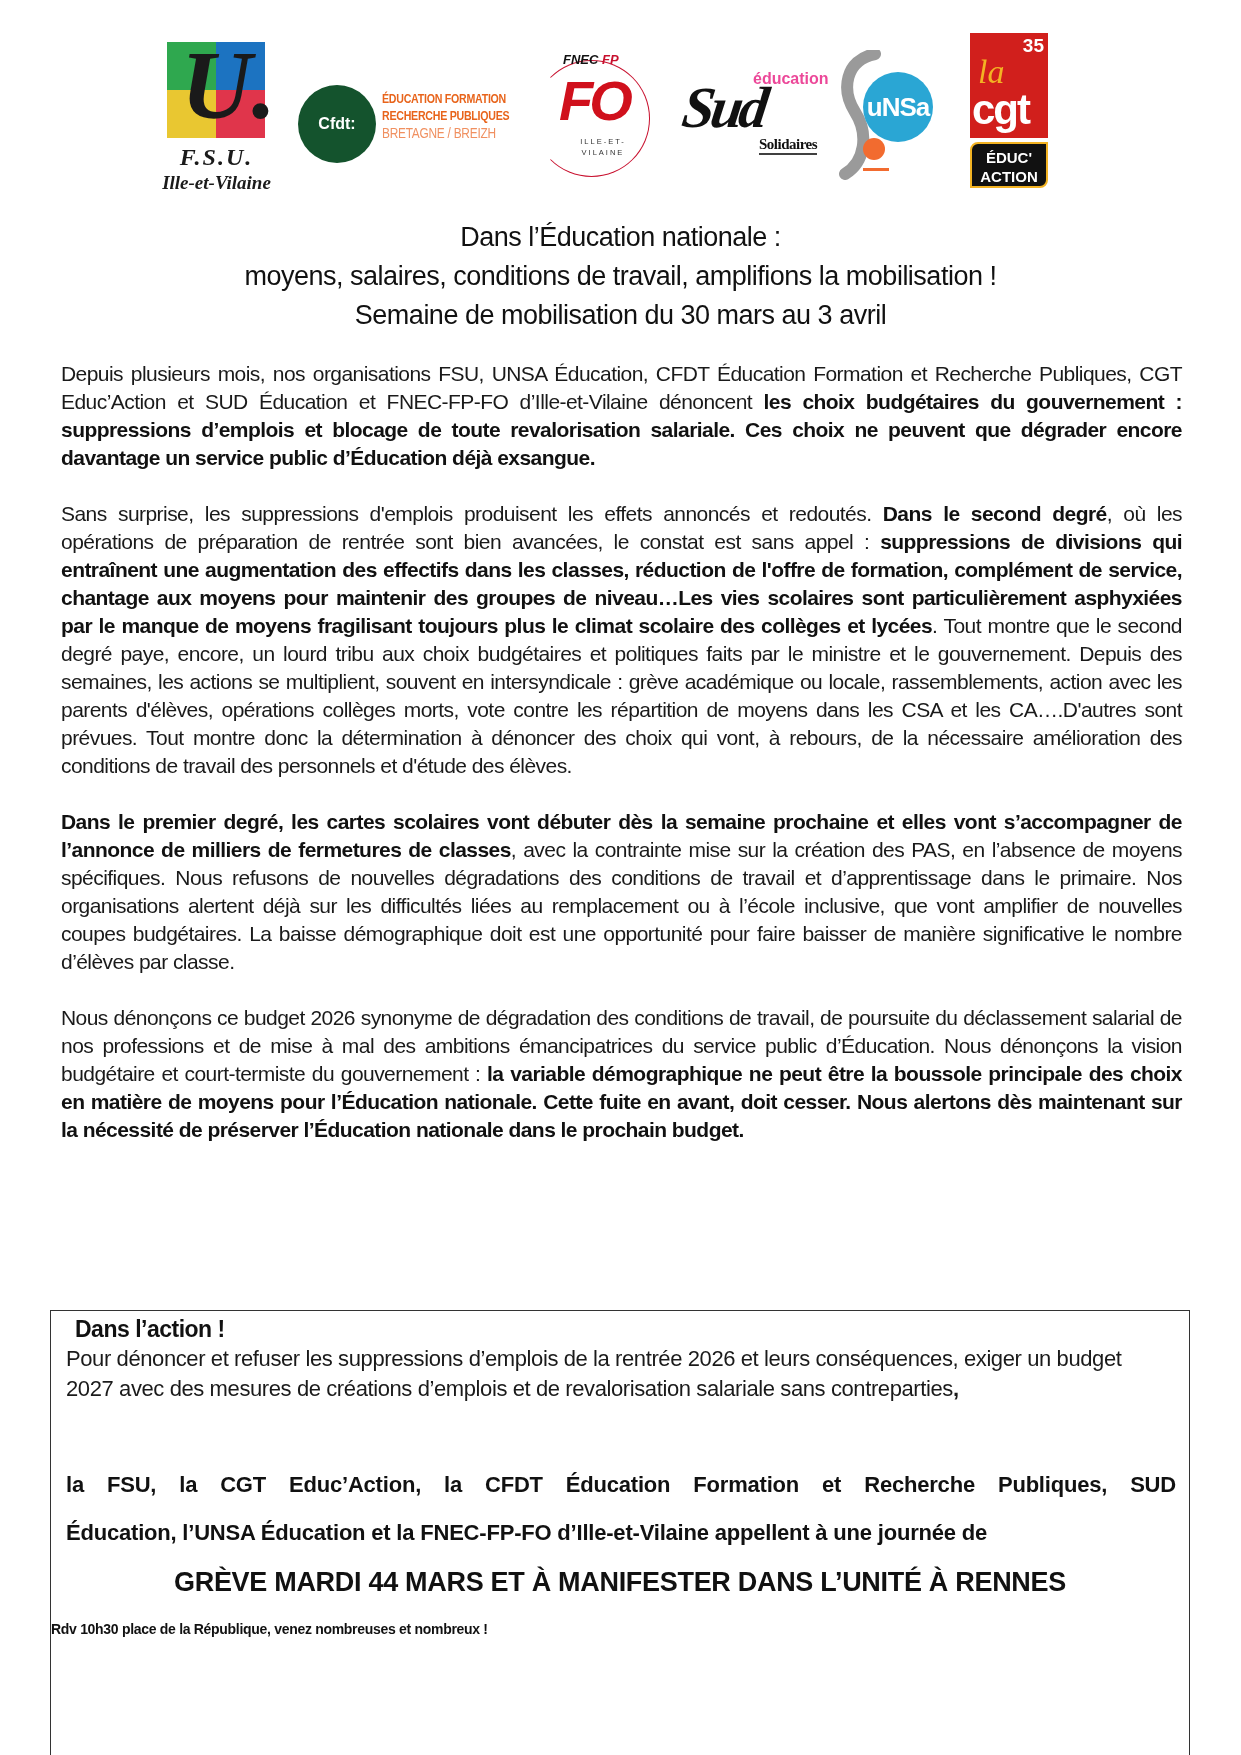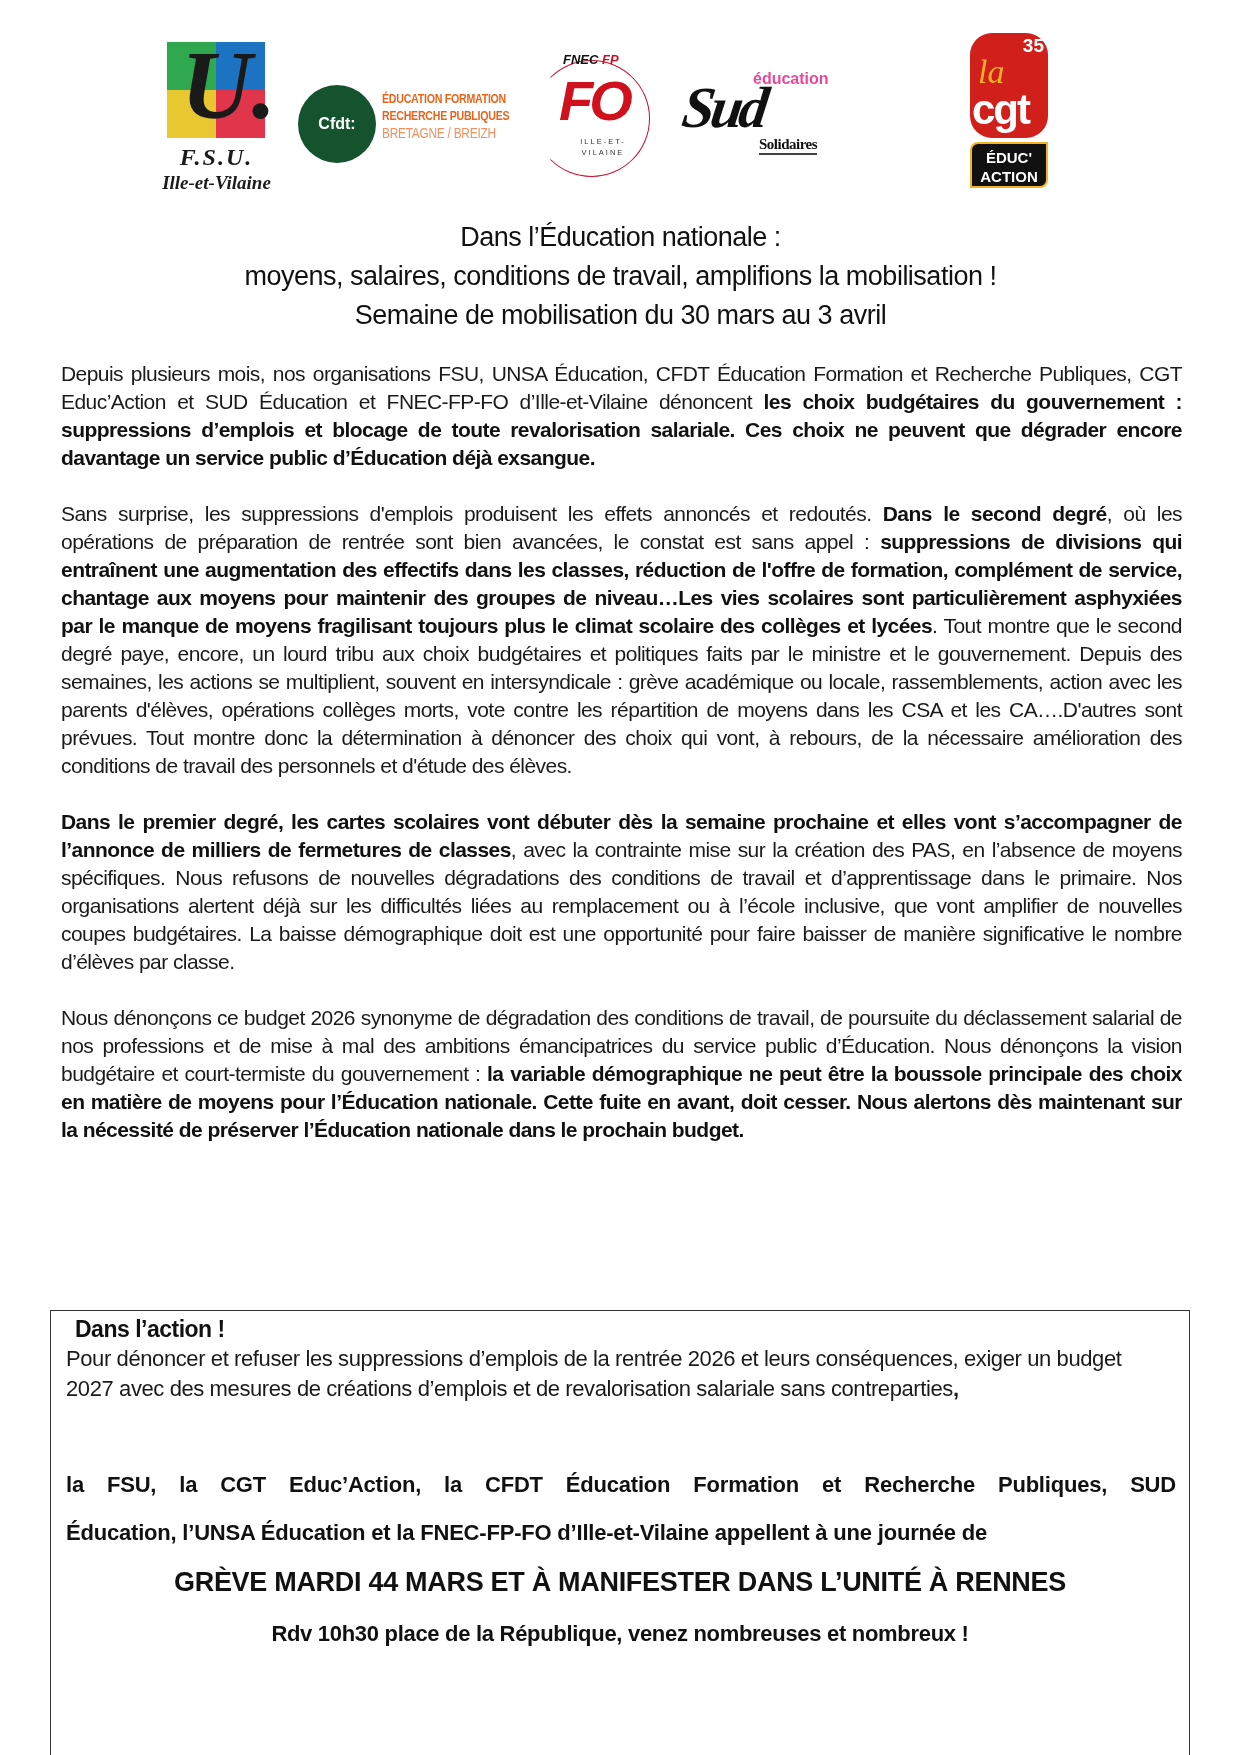--- a/index.html
+++ b/index.html
@@ -45,21 +45,21 @@
 
   
   .unsa { left: 835px; top: 20px; width: 110px; height: 130px; }
   .unsa .globe { position: absolute; left: 28px; top: 22px; width: 70px; height: 70px; border-radius: 50%; background: #2aa6d4;
                  color: #fff; font-weight: bold; font-size: 26px; text-align: center; line-height: 70px; letter-spacing: -1px; }
   .unsa .dot { position: absolute; left: 28px; top: 88px; width: 22px; height: 22px; border-radius: 50%; background: #f26b2f; }
   .unsa .bar { position: absolute; left: 28px; top: 118px; width: 26px; height: 3px; background: #f26b2f; }
 
   
   .cgt { left: 970px; top: 3px; width: 78px; height: 157px; }
-  .cgt .red { position: absolute; left: 0; top: 0; width: 78px; height: 105px; background: #d11f1c; border-radius: 22px; }
+  .cgt .red { position: absolute; left: 0; top: 0; width: 78px; height: 105px; background: #d11f1c; }
   .cgt .n35 { position: absolute; right: 4px; top: 2px; color: #fff; font-weight: bold; font-size: 19px; }
   .cgt .la { position: absolute; left: 8px; top: 20px; color: #f3b323; font-family: "Liberation Serif", serif; font-style: italic; font-size: 34px; }
   .cgt .cgtt { position: absolute; left: 2px; top: 52px; color: #fff; font-weight: bold; font-size: 42px; letter-spacing: -2px; line-height: 50px; }
   .cgt .blk { position: absolute; left: 0; top: 109px; width: 78px; height: 46px; background: #111; color: #fff;
               font-size: 15px; font-weight: bold; line-height: 19px; text-align: center; padding-top: 4px; box-sizing: border-box; border: 2px solid #f3b323; border-radius: 8px 0 8px 0; }
 
   
   .title { position: absolute; top: 218px; left: 0; width: 1241px; text-align: center; font-weight: normal; font-size: 27px; line-height: 39px;
            color: #111; font-family: "Liberation Sans", sans-serif; letter-spacing: -0.5px; }
   .title div { white-space: nowrap; }
@@ -69,21 +69,21 @@
           font-family: "Liberation Sans Narrow", "Liberation Sans", sans-serif; letter-spacing: -0.55px; }
   .body p { margin: 0 0 28px 0; }
   .body b { font-weight: bold; color: #111; }
 
   
   .action { position: absolute; left: 50px; top: 1310px; width: 1140px; height: 461px; border: 1.5px solid #333; box-sizing: border-box; color: #111; }
   .action .h { position: absolute; left: 24px; top: 2px; font-weight: bold; font-size: 23px; line-height: 32px; letter-spacing: -0.5px; }
   .action .intro { position: absolute; left: 15px; top: 33px; width: 1108px; font-size: 22px; line-height: 30px; letter-spacing: -0.4px; color: #1a1a1a; }
   .action .orgs { position: absolute; left: 15px; top: 150px; width: 1110px; font-weight: bold; font-size: 22px; line-height: 48px; text-align: justify; letter-spacing: -0.2px; }
   .action .strike { position: absolute; left: 0; top: 256px; width: 100%; text-align: center; font-weight: bold; font-size: 27px; letter-spacing: -0.3px; }
-  .action .rdv { position: absolute; left: 0; top: 310px; width: 100%; text-align: center; font-weight: bold; font-size: 22px; letter-spacing: -0.3px; }
+  .action .rdv { position: absolute; left: 0; top: 310px; width: 100%; text-align: left; font-weight: bold; font-size: 14px; letter-spacing: -0.3px; }
 </style>
 </head>
 <body>
 
 <div class="logos">
   <div class="logo fsu">
     <div class="sq">
       <div class="q" style="left:0;top:0;background:#2fa84f;"></div>
       <div class="q" style="left:49px;top:0;background:#1c73c1;"></div>
       <div class="q" style="left:0;top:48px;background:#e9c731;"></div>
@@ -112,20 +112,28 @@
       <div>VILAINE</div>
     </div>
   </div>
 
   <div class="logo sud">
     <div class="big">Sud</div>
     <div class="edu">éducation</div>
     <div class="sol">Solidaires</div>
   </div>
 
+  <div class="logo unsa">
+    <svg width="50" height="130" style="position:absolute;left:0;top:0;">
+      <path d="M40 4 C10 10, 6 40, 20 62 C34 84, 30 112, 10 124" stroke="#9a9a9a" stroke-width="12" fill="none" stroke-linecap="round"></path>
+    </svg>
+    <div class="globe">uNSa</div>
+    <div class="dot"></div>
+    <div class="bar"></div>
+  </div>
 
   <div class="logo cgt">
     <div class="red">
       <div class="n35">35</div>
       <div class="la">la</div>
       <div class="cgtt">cgt</div>
     </div>
     <div class="blk">
       <div>ÉDUC'</div>
       <div>ACTION</div>

